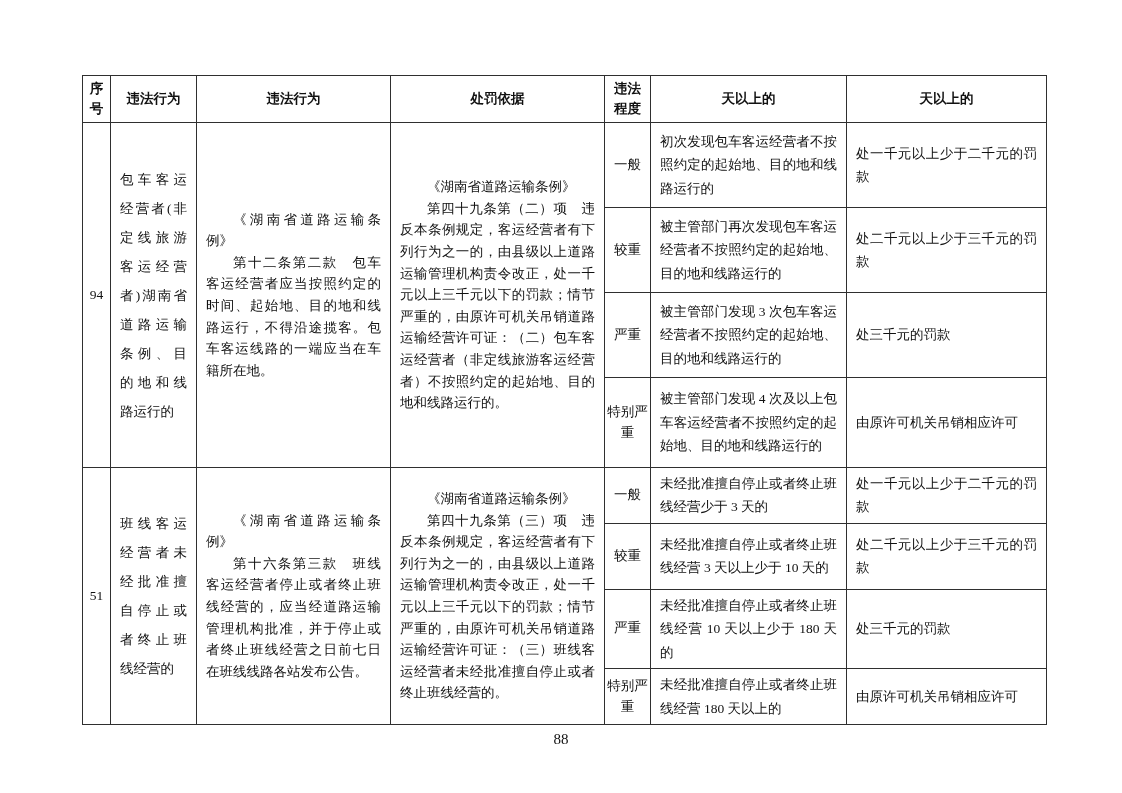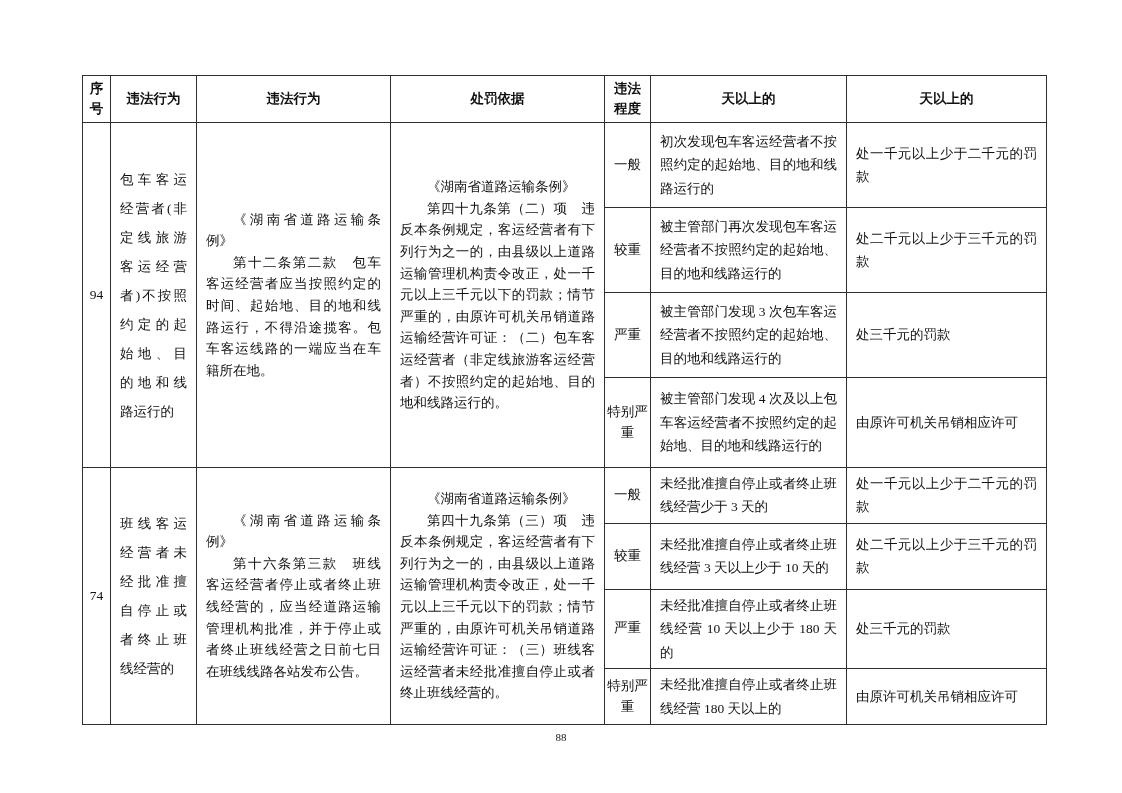--- a/index.html
+++ b/index.html
@@ -80,21 +80,21 @@
     text-justify: inter-ideograph;
     line-height: 23.5px;
     padding: 3px 9px;
   }
   .page-number {
     position: absolute;
     top: 731px;
     left: 0;
     width: 1122px;
     text-align: center;
-    font-size: 11px;
+    font-size: 15px;
     color: #111111;
   }
 </style>
 </head>
 <body>
 
 <div class="page">
 
   <table class="law-table">
     <colgroup>
@@ -114,21 +114,21 @@
         <th>处罚依据</th>
         <th>违法程度</th>
         <th>天以上的</th>
         <th>天以上的</th>
       </tr>
     </thead>
     <tbody>
 
       <tr class="r94-1">
         <td class="id-cell" rowspan="4">94</td>
-        <td class="behavior" rowspan="4">包车客运经营者(非定线旅游客运经营者)不按照约定的起始地、目的地和线路运行的</td>
+        <td class="behavior" rowspan="4">包车客运经营者(非定线旅游客运经营者)湖南省道路运输条例、目的地和线路运行的</td>
         <td class="basis" rowspan="4">
           <p class="title">《湖南省道路运输条例》</p>
           <p class="body">第十二条第二款　包车客运经营者应当按照约定的时间、起始地、目的地和线路运行，不得沿途揽客。包车客运线路的一端应当在车籍所在地。</p>
         </td>
         <td class="basis" rowspan="4">
           <p class="title">《湖南省道路运输条例》</p>
           <p class="body">第四十九条第（二）项　违反本条例规定，客运经营者有下列行为之一的，由县级以上道路运输管理机构责令改正，处一千元以上三千元以下的罚款；情节严重的，由原许可机关吊销道路运输经营许可证：（二）包车客运经营者（非定线旅游客运经营者）不按照约定的起始地、目的地和线路运行的。</p>
         </td>
         <td class="degree">一般</td>
         <td class="circ">初次发现包车客运经营者不按照约定的起始地、目的地和线路运行的</td>
@@ -144,21 +144,21 @@
         <td class="circ">被主管部门发现 3 次包车客运经营者不按照约定的起始地、目的地和线路运行的</td>
         <td class="pen">处三千元的罚款</td>
       </tr>
       <tr class="r94-4">
         <td class="degree">特别严重</td>
         <td class="circ">被主管部门发现 4 次及以上包车客运经营者不按照约定的起始地、目的地和线路运行的</td>
         <td class="pen">由原许可机关吊销相应许可</td>
       </tr>
 
       <tr class="r95-1">
-        <td class="id-cell" rowspan="4">74</td>
+        <td class="id-cell" rowspan="4">51</td>
         <td class="behavior" rowspan="4">班线客运经营者未经批准擅自停止或者终止班线经营的</td>
         <td class="basis" rowspan="4">
           <p class="title">《湖南省道路运输条例》</p>
           <p class="body">第十六条第三款　班线客运经营者停止或者终止班线经营的，应当经道路运输管理机构批准，并于停止或者终止班线经营之日前七日在班线线路各站发布公告。</p>
         </td>
         <td class="basis" rowspan="4">
           <p class="title">《湖南省道路运输条例》</p>
           <p class="body">第四十九条第（三）项　违反本条例规定，客运经营者有下列行为之一的，由县级以上道路运输管理机构责令改正，处一千元以上三千元以下的罚款；情节严重的，由原许可机关吊销道路运输经营许可证：（三）班线客运经营者未经批准擅自停止或者终止班线经营的。</p>
         </td>
         <td class="degree">一般</td>

